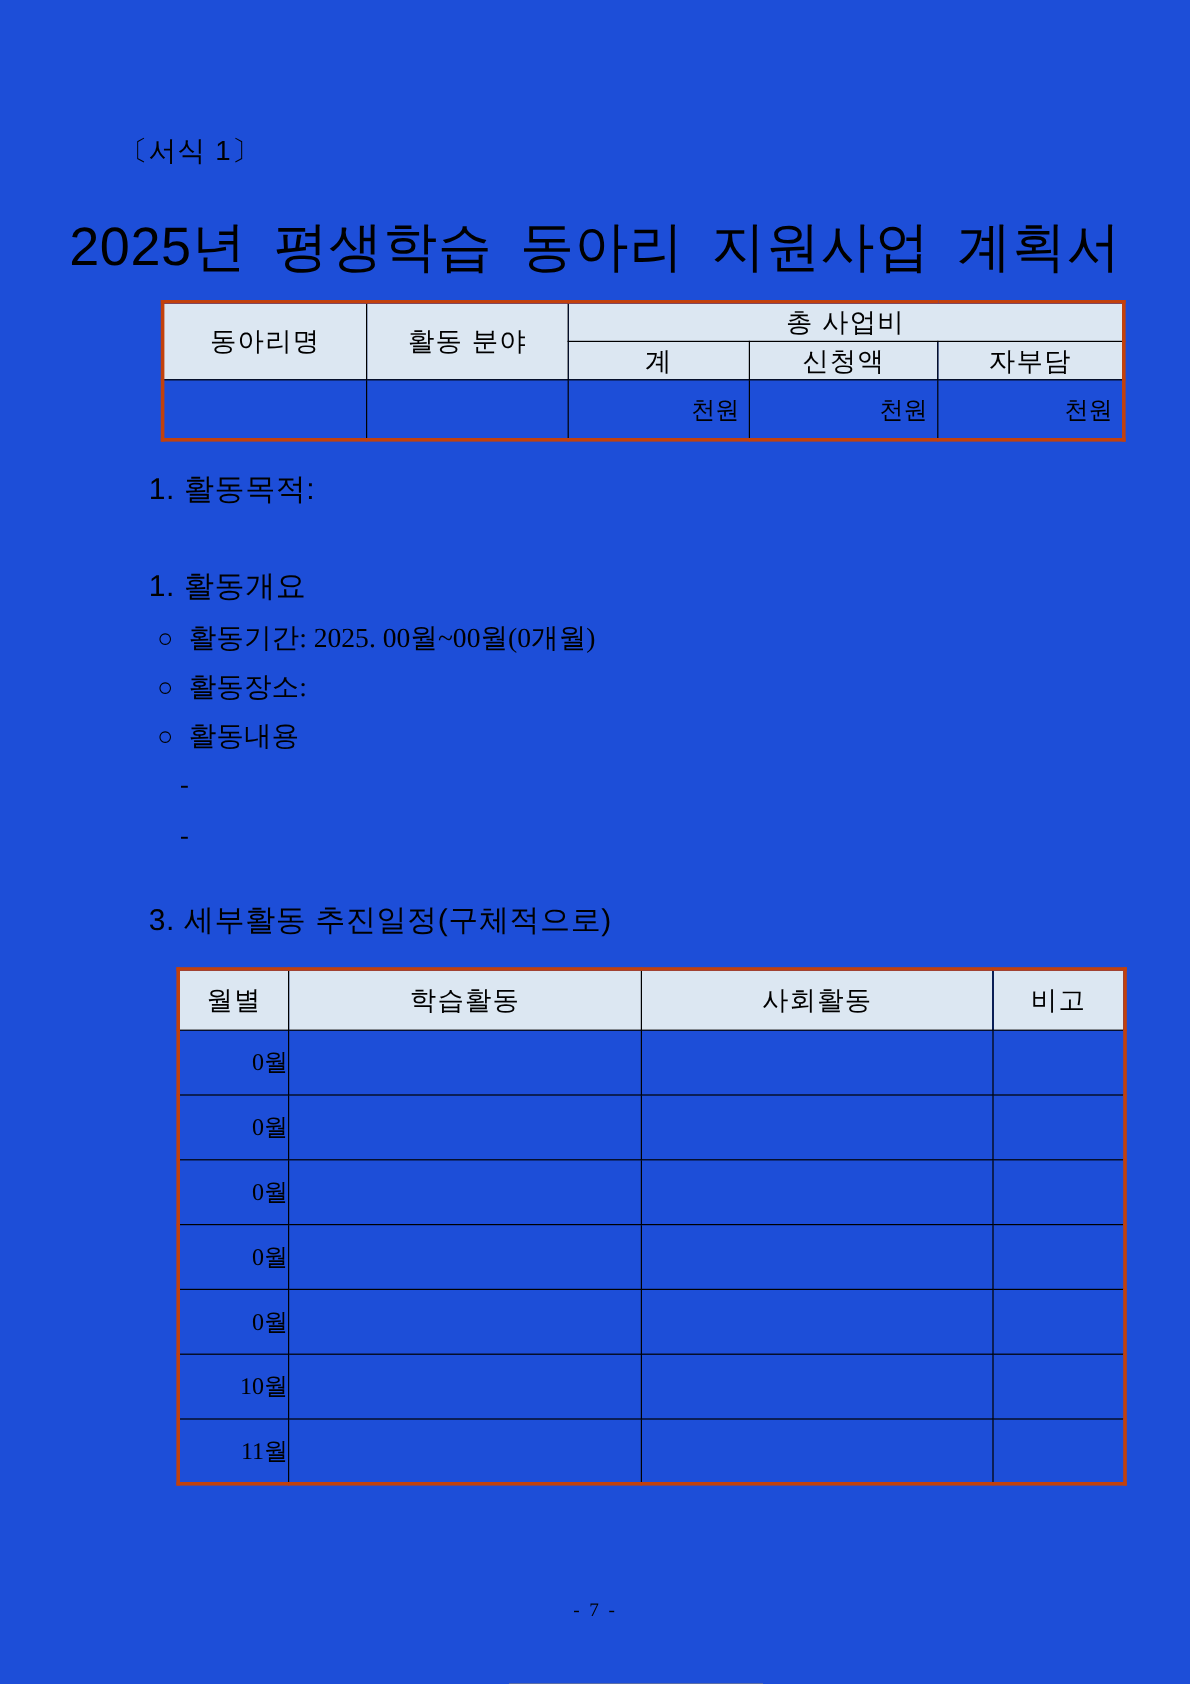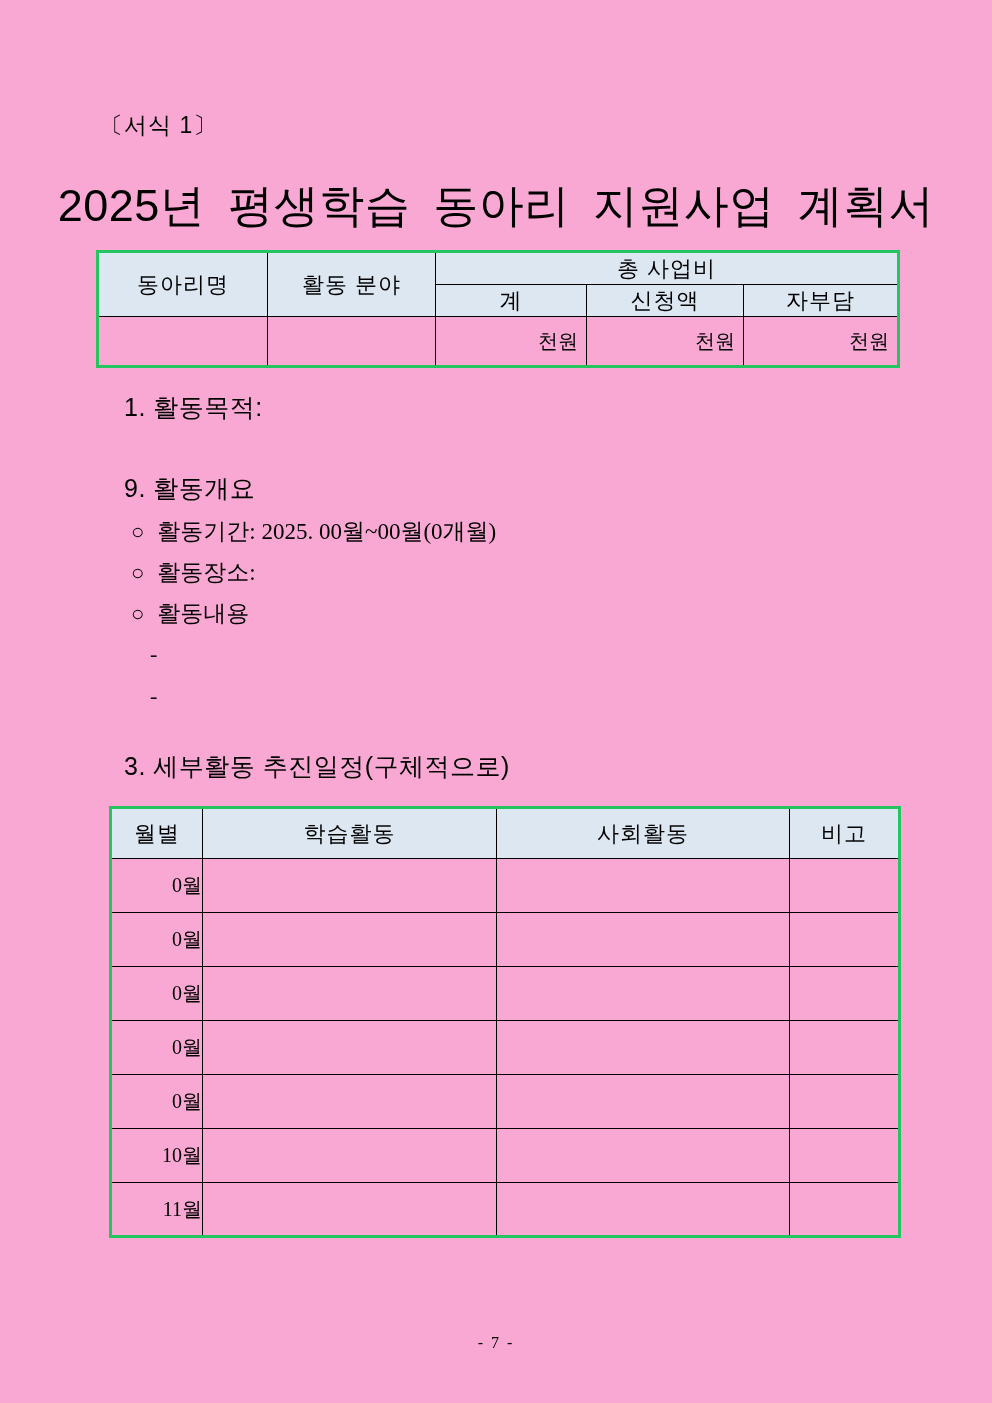--- a/index.html
+++ b/index.html
@@ -2,21 +2,21 @@
 <html><head>
 <meta charset="utf-8">
 <style>
   * { margin: 0; padding: 0; box-sizing: border-box; }
   html, body { background: #888; }
   .page {
     position: relative;
     width: 992px;
     height: 1403px;
     margin: 0 auto;
-    background: #f9a8d4;
+    background: #1d4ed8;
     color: #000;
     font-family: "Liberation Serif", serif;
     overflow: hidden;
   }
 
   
   .form-label {
     position: absolute;
     left: 100px;
     top: 110px;
@@ -44,21 +44,21 @@
   table {
     border-collapse: collapse;
     table-layout: fixed;
     position: absolute;
   }
   th, td {
     border: 1.5px solid #000;
     vertical-align: middle;
     overflow: hidden;
   }
-  table.bordered { border: 3px solid #22c55e; }
+  table.bordered { border: 3px solid #c2410c; margin-left: 38px; }
   th {
     background: #dce7f2;
     font-family: "Liberation Sans", sans-serif;
     font-weight: normal;
     font-size: 22px;
     text-align: center;
     letter-spacing: 1px;
   }
 
   
@@ -170,21 +170,21 @@
         <td></td>
         <td class="unit-cell">천원</td>
         <td class="unit-cell">천원</td>
         <td class="unit-cell">천원</td>
       </tr>
     </tbody>
   </table>
 
   <div class="section-heading heading-purpose">1. 활동목적:</div>
 
-  <div class="section-heading heading-overview">9. 활동개요</div>
+  <div class="section-heading heading-overview">1. 활동개요</div>
 
   <div class="bullet-list">
     <div class="bullet-row">
       <span class="bullet-marker">○</span>
       <span>활동기간: 2025. 00월~00월(0개월)</span>
     </div>
     <div class="bullet-row">
       <span class="bullet-marker">○</span>
       <span>활동장소:</span>
     </div>

